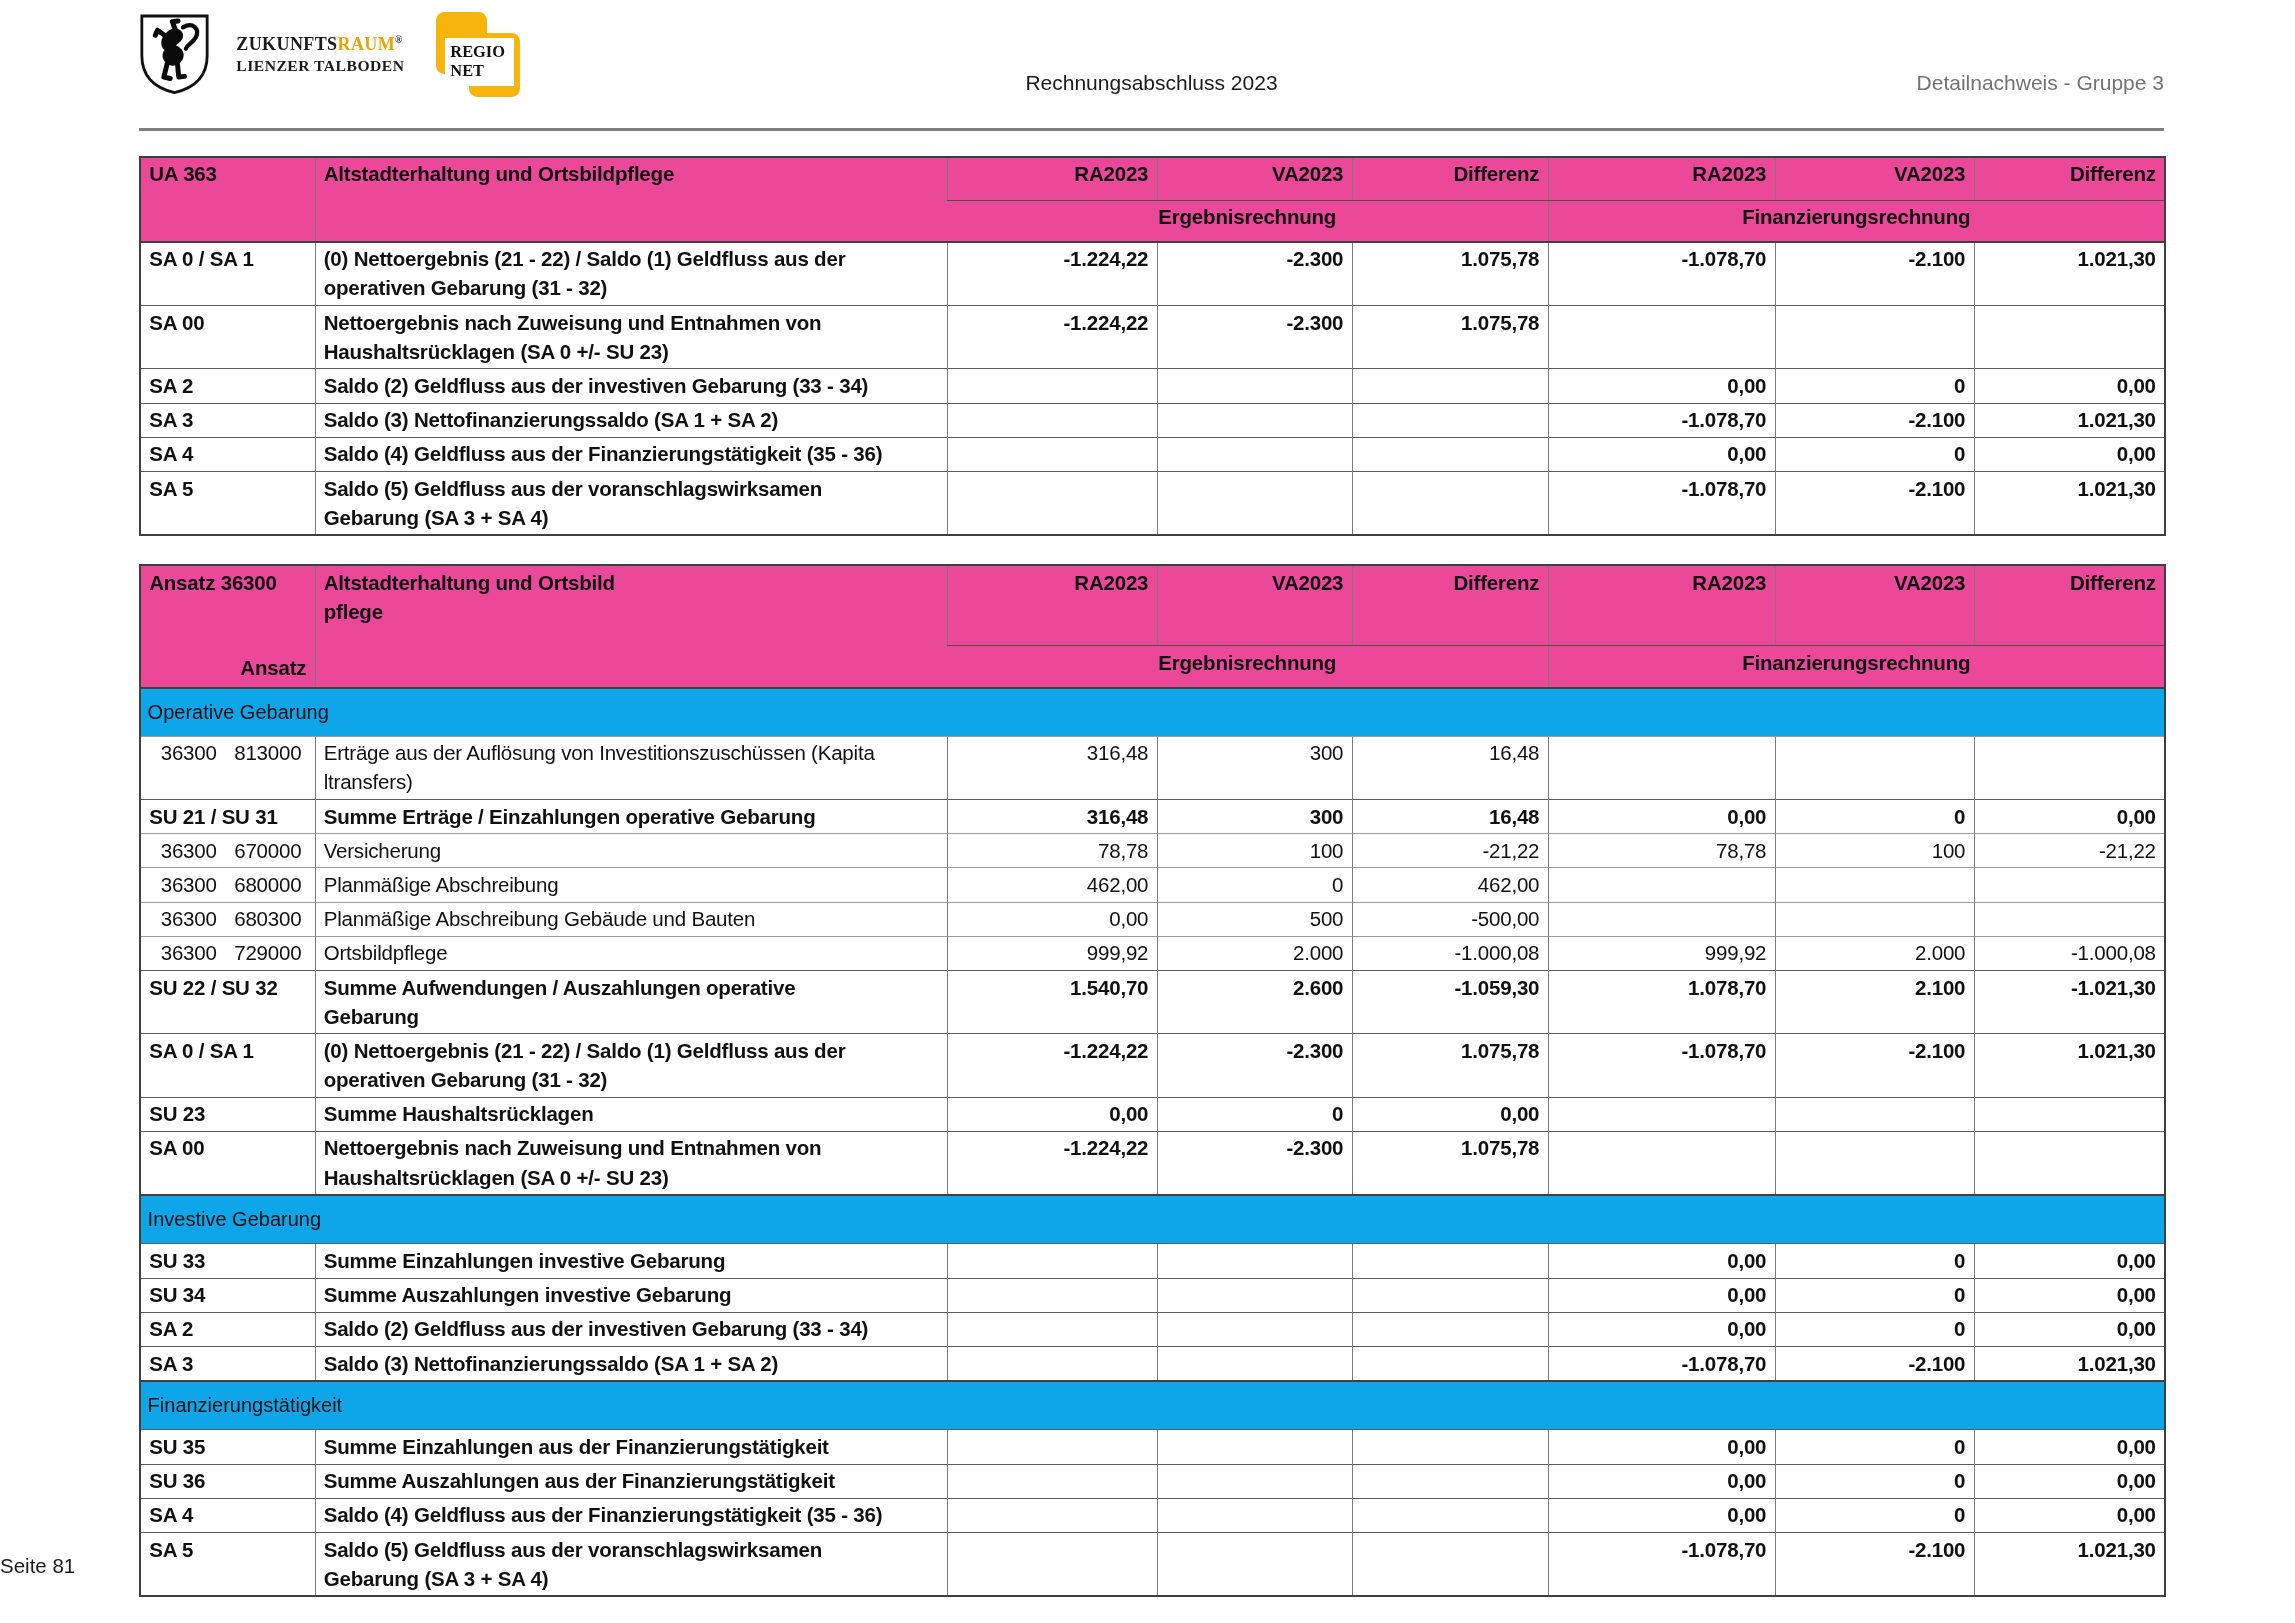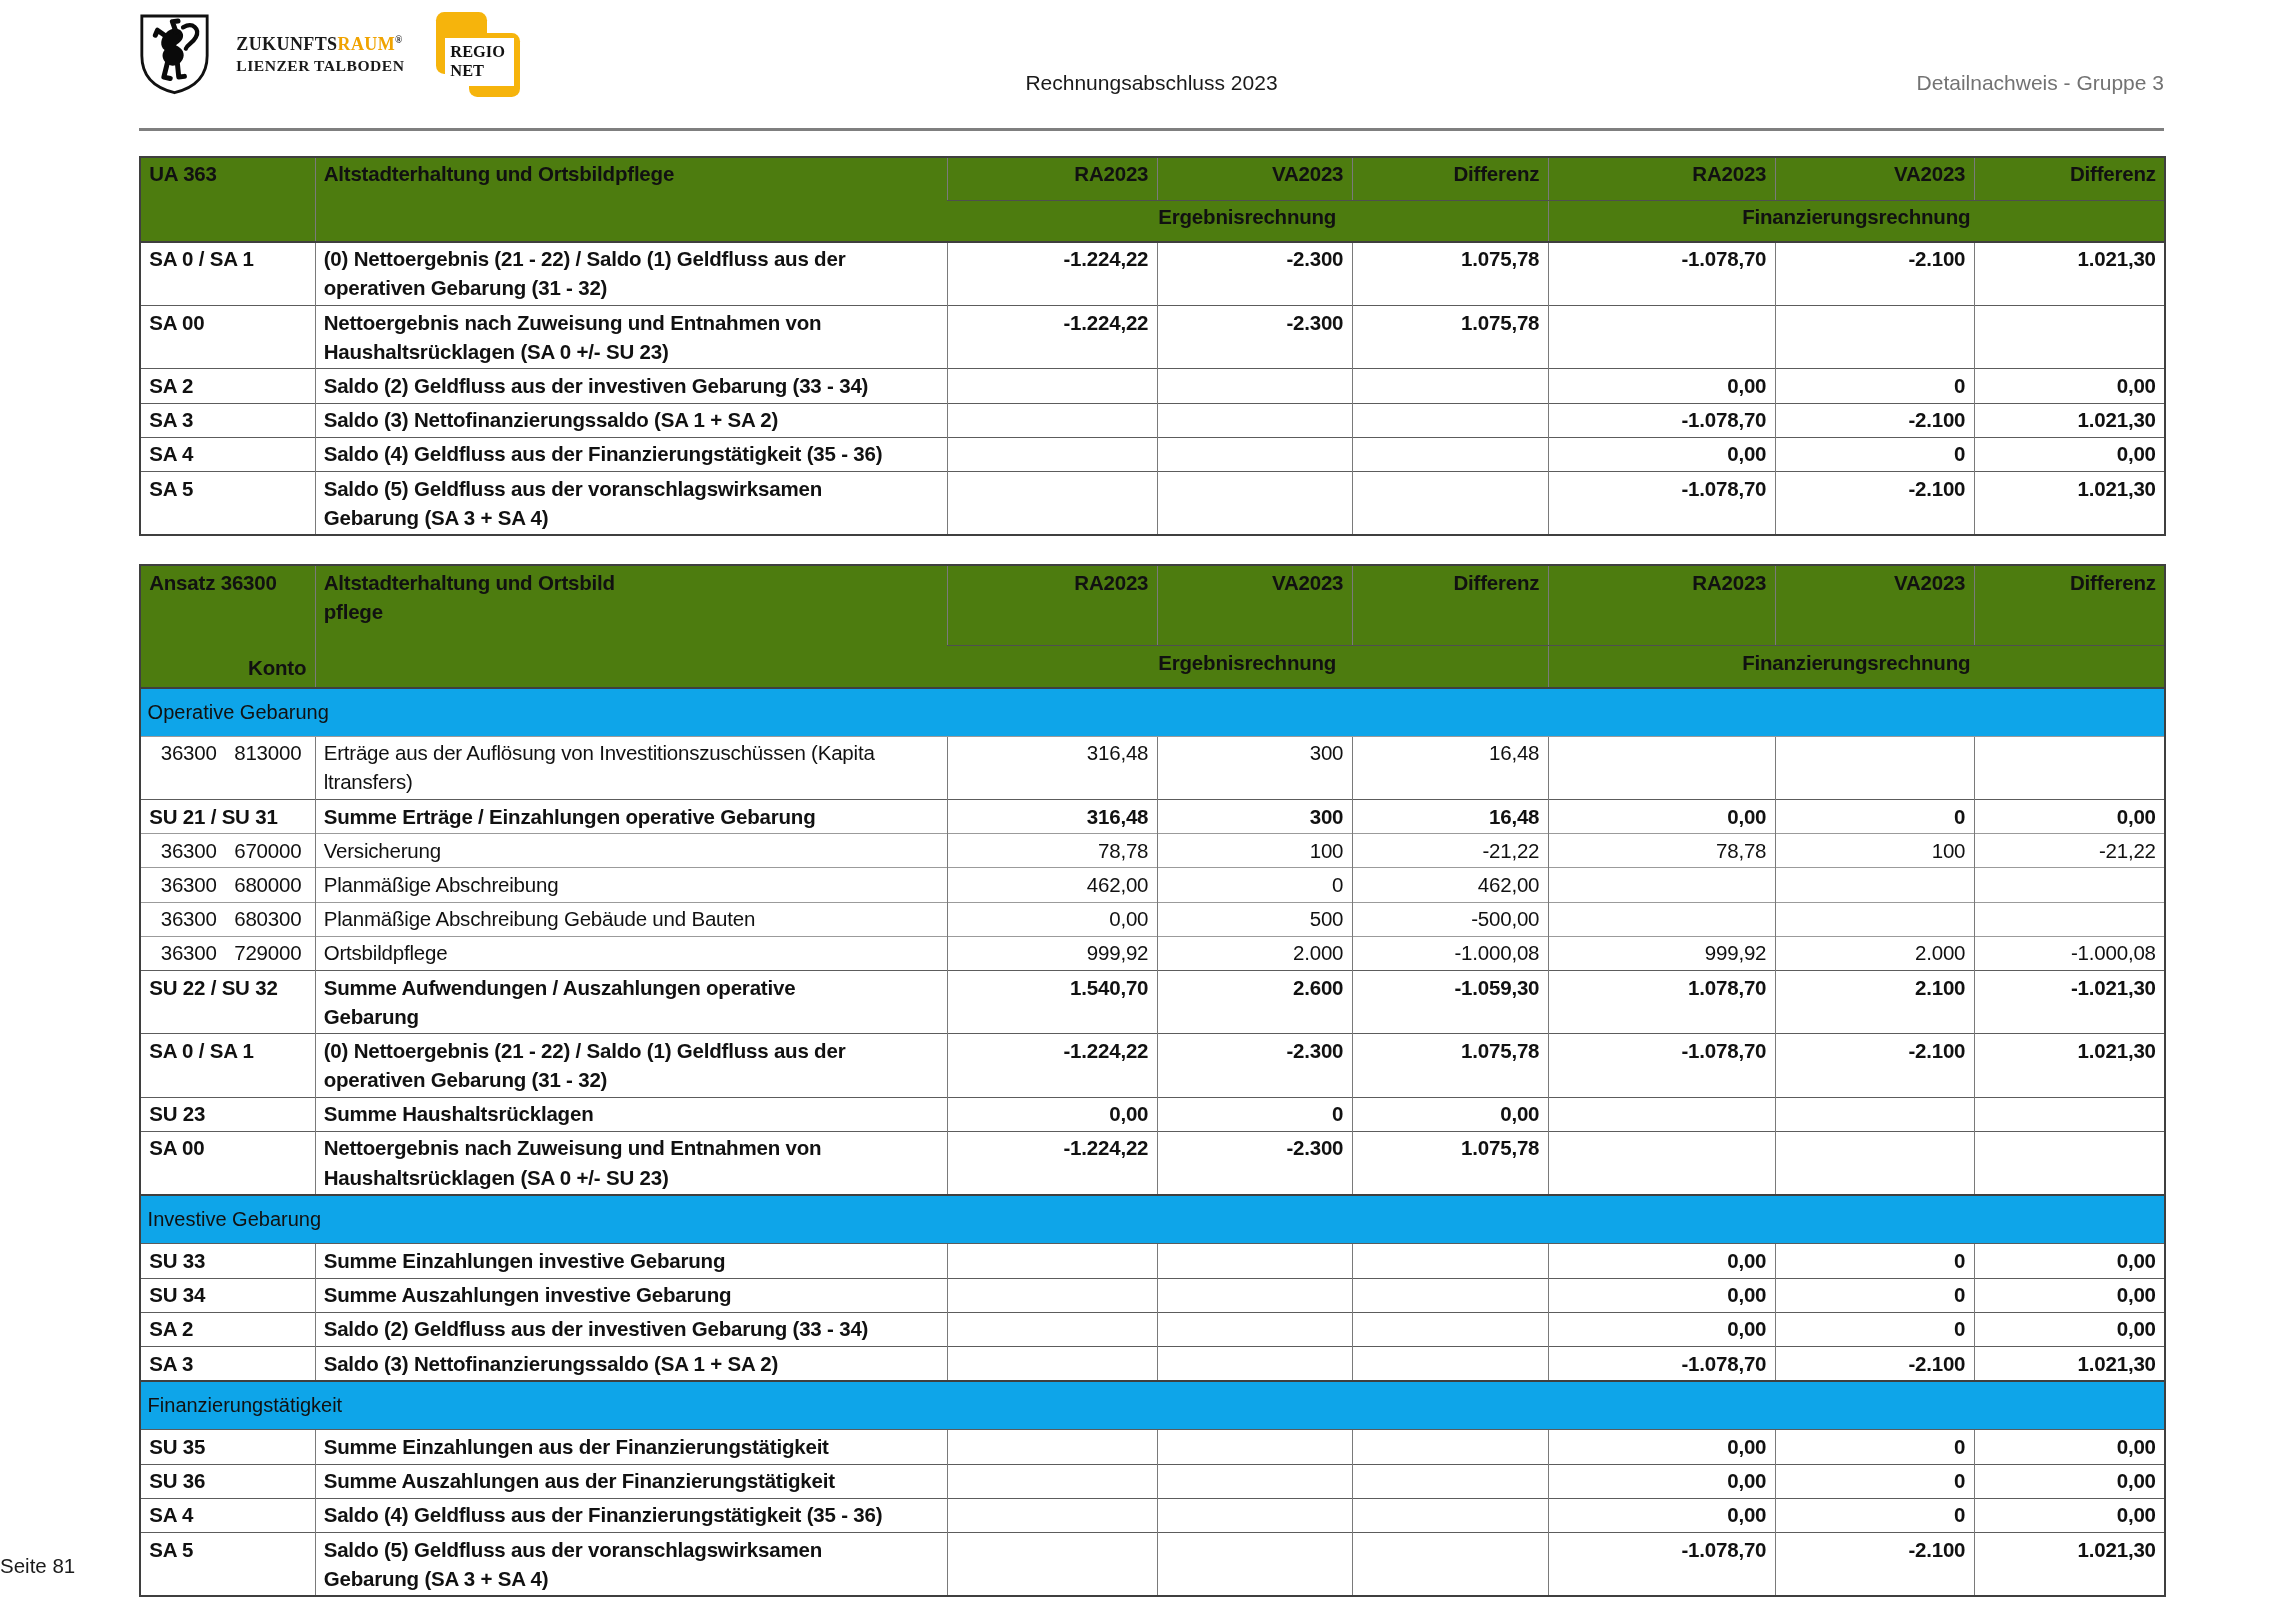--- a/index.html
+++ b/index.html
@@ -28,21 +28,21 @@
   .ph-center{position:absolute;left:50%;transform:translateX(-50%);bottom:33px;font-size:21px;color:#1a1a1a;}
   .ph-right{position:absolute;right:0;bottom:33px;font-size:21px;color:#737373;}
 
   
   table{width:2025px;border-collapse:collapse;table-layout:fixed;
         font-size:20.5px;letter-spacing:-0.2px;border:2.5px solid #3f3f3f;}
   #table1{margin-top:24.6px;}
   #table2{margin-top:28px;}
   th,td{border-left:1.2px solid #7a7a7a;padding:1.6px 8.2px 2.5px 8.2px;vertical-align:top;line-height:1.42;}
   th:first-child,td:first-child{border-left:none;}
-  thead th{background:#4d7c0f;font-weight:bold;text-align:left;}
+  thead th{background:#ec4899;font-weight:bold;text-align:left;}
   thead th.val{text-align:right;}
   tr.hrow1 th{height:38px;}
   #table2 tr.hrow1 th{height:75px;}
   tr.hrow2 th{height:36px;}
   thead tr.hrow1 th.val{border-bottom:1.6px solid #4f4f4f;}
   th.group{text-align:center;}
   thead{border-bottom:2.5px solid #3f3f3f;}
 
   tbody td{border-top:1.6px solid #5c5c5c;}
   tbody tr.detail td{border-top:1.2px solid #9b9b9b;font-weight:normal;}
@@ -197,21 +197,21 @@
         <col style="width:195px">
         <col style="width:196px">
       <col style="width:227px">
         <col style="width:199px">
         <col style="width:191px">
     </colgroup>
     <thead>
       <tr class="hrow1">
         <th rowspan="2" class="konto-cell">
           <span>Ansatz 36300</span>
-          <span class="konto">Konto</span>
+          <span class="konto">Ansatz</span>
         </th>
         <th rowspan="2" class="desc">Altstadterhaltung und Ortsbild
 pflege</th>
         <th class="val">RA2023</th>
         <th class="val">VA2023</th>
         <th class="val">Differenz</th>
         <th class="val">RA2023</th>
         <th class="val">VA2023</th>
         <th class="val">Differenz</th>
       </tr>

